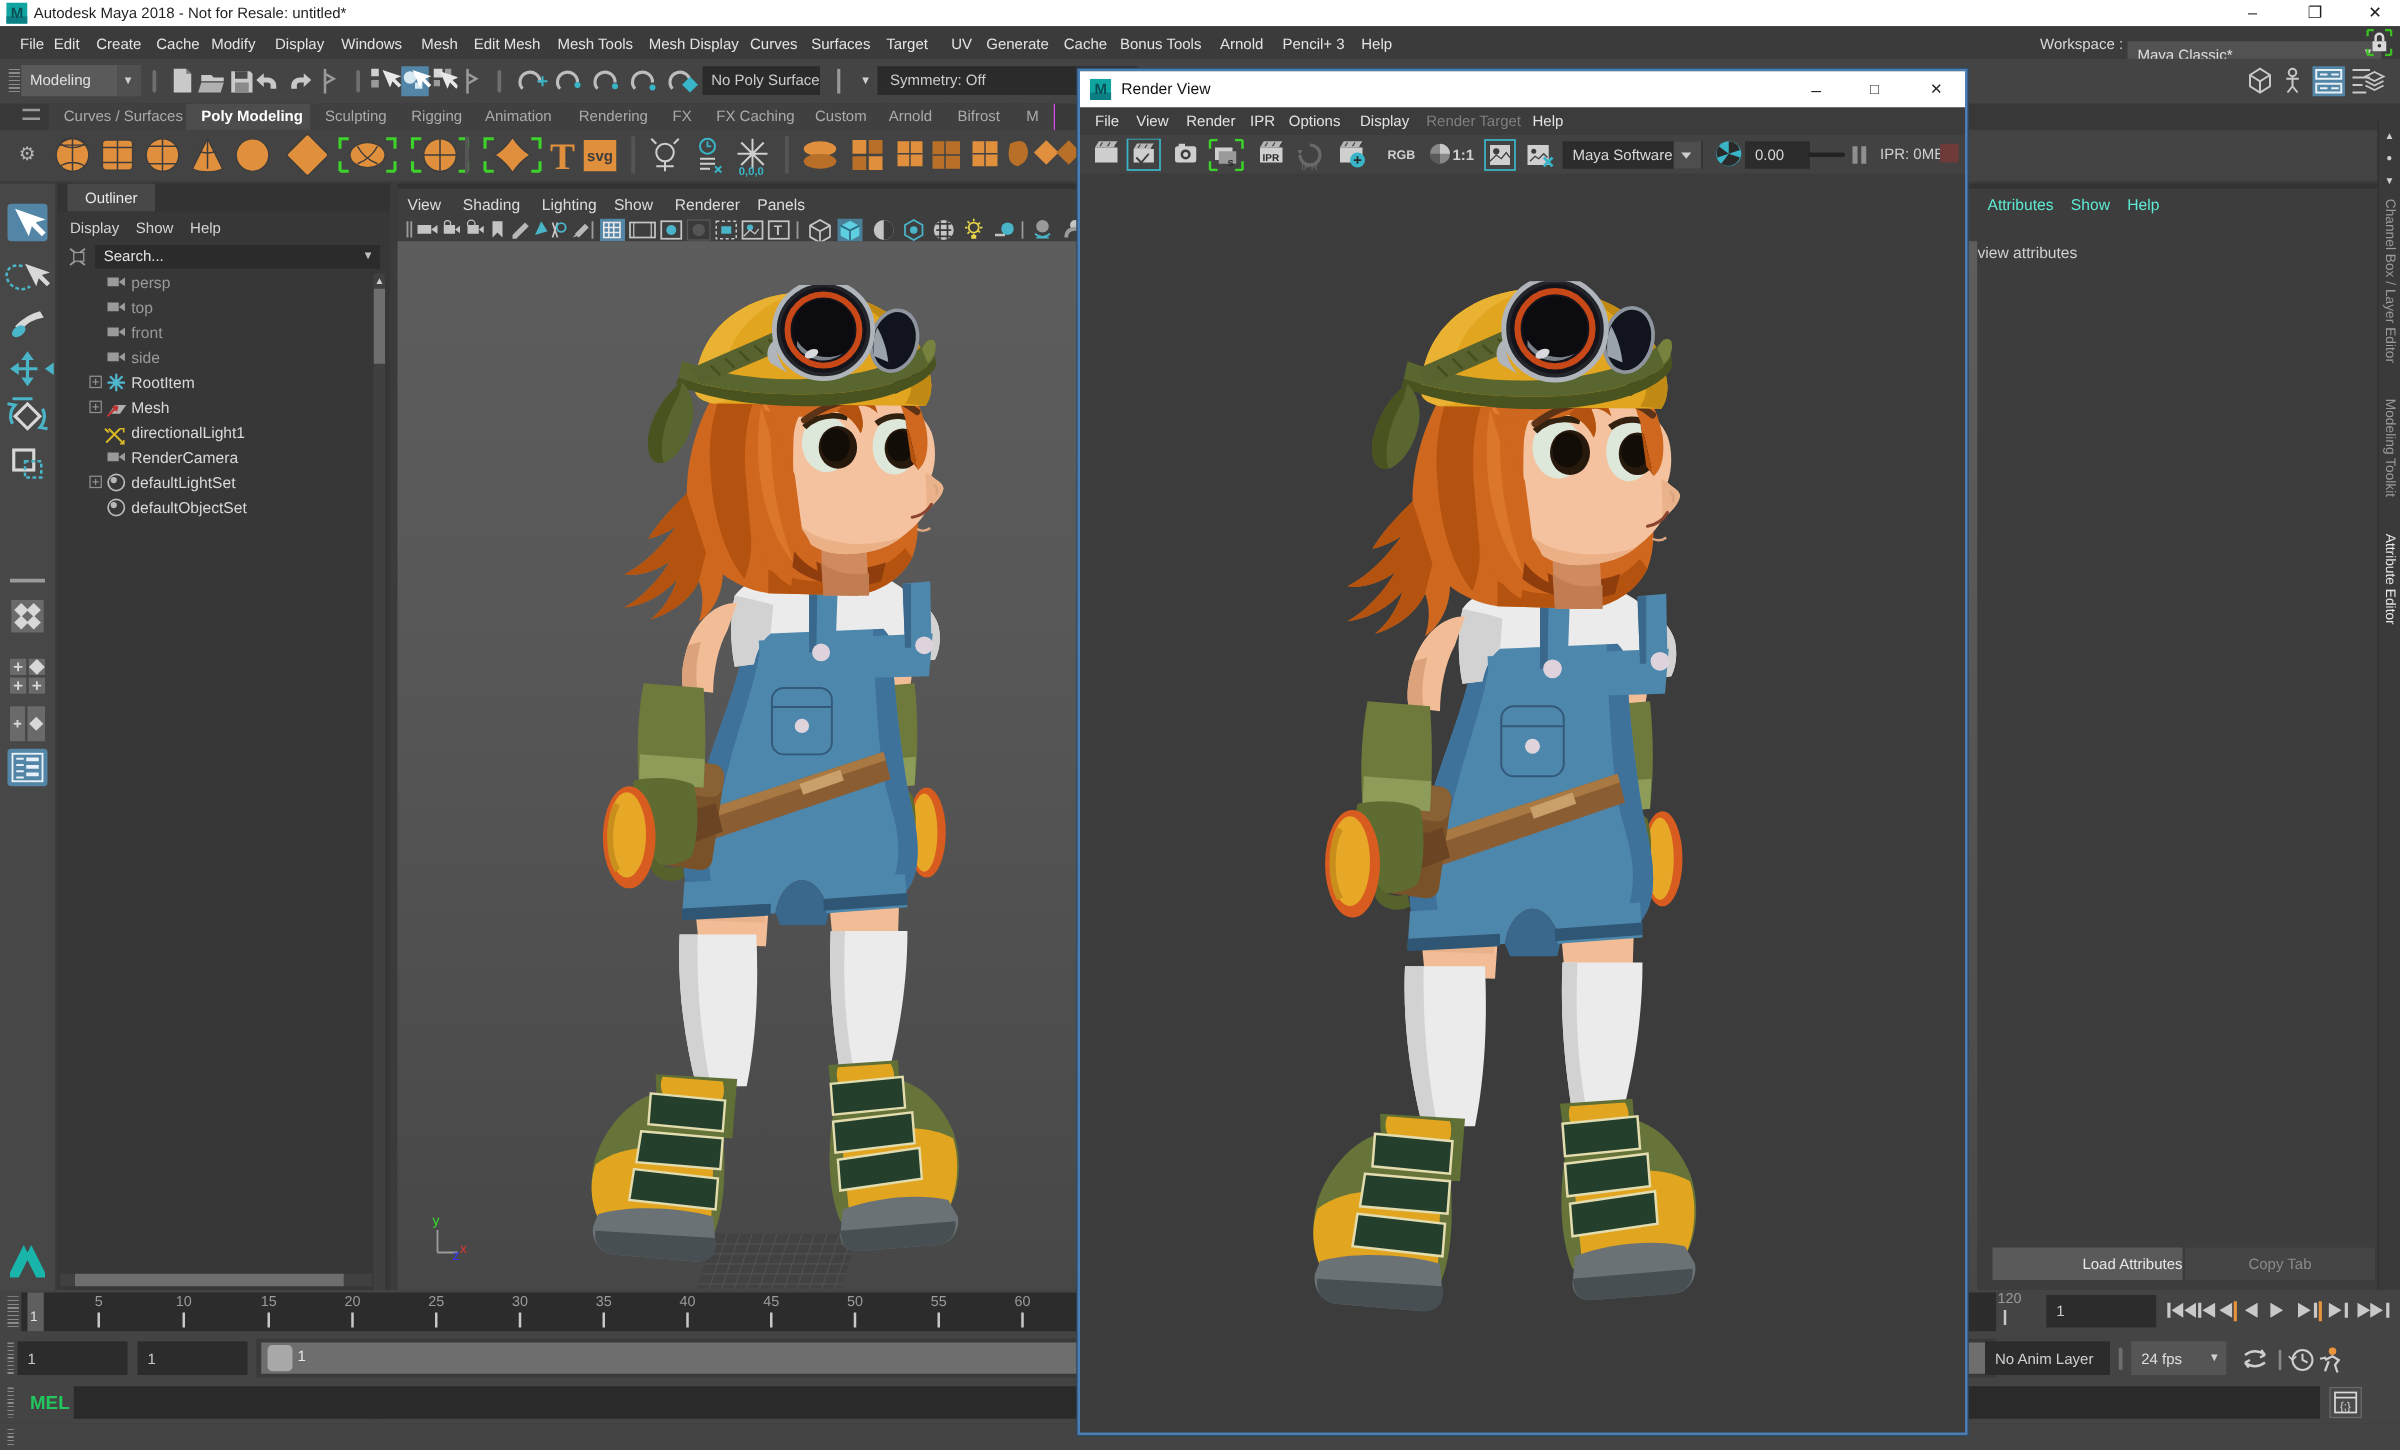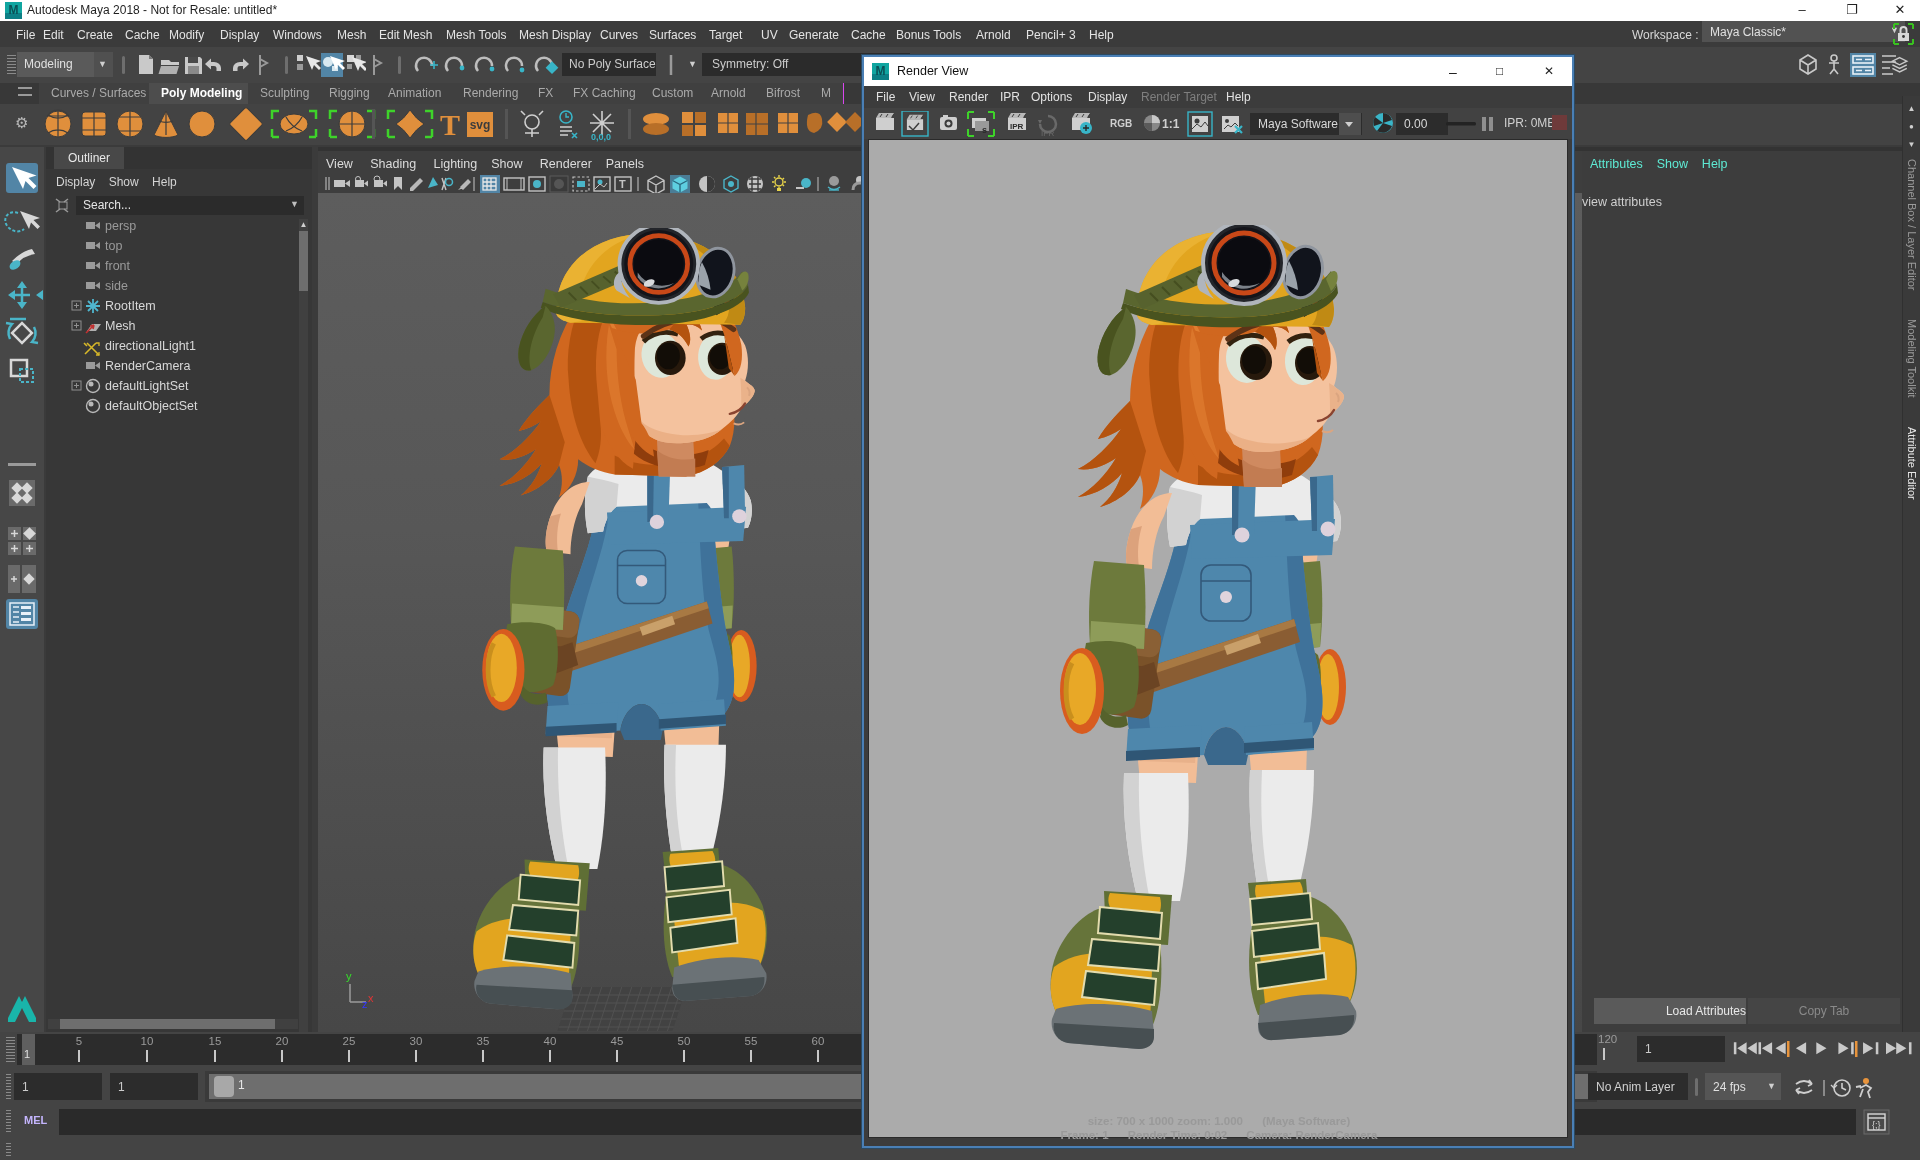--- a/index.html
+++ b/index.html
@@ -86,21 +86,21 @@
     <span class="mi" style="left:649px">Surfaces</span>
     <span class="mi" style="left:709px">Target</span>
     <span class="mi" style="left:761px">UV</span>
     <span class="mi" style="left:789px">Generate</span>
     <span class="mi" style="left:851px">Cache</span>
     <span class="mi" style="left:896px">Bonus Tools</span>
     <span class="mi" style="left:976px">Arnold</span>
     <span class="mi" style="left:1026px">Pencil+ 3</span>
     <span class="mi" style="left:1089px">Help</span>
     <span class="mi" style="left:1632px;color:#d8d8d8">Workspace :</span>
-    <div style="position:absolute;left:1702px;top:0;width:203px;height:21px;background:#525252;color:#e0e0e0;font-size:12px;">
+    <div style="position:absolute;left:1702px;top:12px;width:203px;height:21px;background:#525252;color:#e0e0e0;font-size:12px;">
       <span style="position:absolute;left:8px;top:4px">Maya Classic*</span>
       <span style="position:absolute;right:6px;top:4px;color:#cfcfcf;font-size:9px">▼</span>
     </div>
     <svg style="position:absolute;left:1893px;top:2px" width="21" height="22">
       <path d="M1,1 h5 M1,1 v5 M20,1 h-5 M20,1 v5 M1,21 h5 M1,21 v-5 M20,21 h-5 M20,21 v-5" stroke="#39c020" stroke-width="2" fill="none"></path>
       <rect x="5" y="10" width="11" height="8" fill="#d8d8d8"></rect>
       <path d="M7.5,10 v-3 a3,3 0 0 1 6,0 v3" stroke="#d8d8d8" stroke-width="2" fill="none"></path>
       <circle cx="10.5" cy="13.5" r="1.4" fill="#333"></circle>
     </svg>
   </div>
@@ -627,21 +627,21 @@
           <path d="M42,12 l-3,-3 m3,3 l3,-3" stroke-width="1.3"></path>
         </g>
       <g>
           <circle cx="74" cy="5" r="3" fill="#e8943c"></circle>
           <path d="M68,12 l6,-3 5,3 -3,4 2,6 m-7,-9 l-3,8 m1,-11 l-5,1" stroke="#cfcfcf" stroke-width="1.8" fill="none"></path>
         </g>
     </svg>
   </div>
   <div class="abs" id="melrow">
     <div class="grip" style="left:6px;top:4px;height:24px"></div>
-    <span style="position:absolute;left:24px;top:8px;color:#c4b5fd;font-size:11px;font-weight:bold">MEL</span>
+    <span style="position:absolute;left:24px;top:8px;color:#22c55e;font-size:15px;font-weight:bold">MEL</span>
     <div style="position:absolute;left:59px;top:3px;width:1392px;height:26px;background:#2a2a2a"></div>
     <div style="position:absolute;left:1458px;top:10px;width:3px;height:12px;background:#6a6a6a"></div>
     <div style="position:absolute;left:1466px;top:3px;width:390px;height:26px;background:#2a2a2a"></div>
     <svg class="icon" style="left:1863px;top:3px" width="28" height="26">
       <rect x="1" y="1" width="25" height="24" fill="#4a4a4a" stroke="#6a6a6a"></rect>
       <rect x="5" y="5" width="17" height="16" fill="none" stroke="#d8d8d8" stroke-width="1.4"></rect>
       <path d="M5,9 h17" stroke="#d8d8d8" stroke-width="1.4"></path>
       <text x="9" y="19" fill="#d8d8d8" font-size="9">{;}</text>
     </svg>
   </div>
@@ -745,24 +745,20 @@
           </g>
         <rect x="528" y="2" width="52" height="22" fill="#2c2c2c"></rect>
         <text x="536" y="17" font-size="12" fill="#d8d8d8">0.00</text>
         <rect x="578" y="11" width="30" height="3.5" rx="1.5" fill="#232323"></rect>
         <rect x="614" y="6" width="4" height="14" fill="#8f8f8f"></rect>
           <rect x="621" y="6" width="4" height="14" fill="#8f8f8f"></rect>
       </svg>
       <span style="position:absolute;left:640px;top:8px;color:#d0d0d0;font-size:12px">IPR: 0MB</span>
       <div style="position:absolute;left:688px;top:7px;width:15px;height:15px;background:#6e3a3a"></div>
     </div>
-    <div class="abs" id="rvcanvas">
-      <div class="rvinfo" style="left:0;top:975px">size: 700 x 1000 zoom: 1.000&nbsp;&nbsp;&nbsp;&nbsp;&nbsp;&nbsp;(Maya Software)</div>
-      <div class="rvinfo" style="left:0;top:989px">Frame: 1&nbsp;&nbsp;&nbsp;&nbsp;&nbsp;&nbsp;Render Time: 0:02&nbsp;&nbsp;&nbsp;&nbsp;&nbsp;&nbsp;Camera: RenderCamera</div>
-    </div>
   </div>
 
   <svg class="abs" style="left:465px;top:228px;z-index:5" width="307" height="787" viewBox="0 0 320 830" preserveAspectRatio="none">
 <g id="mayachar1">
 
   <ellipse cx="288" cy="462" rx="16" ry="38" fill="#d85c1f"></ellipse>
   <ellipse cx="286" cy="462" rx="11" ry="33" fill="#e8a827"></ellipse>
 
   <path d="M250,268 C266,270 272,285 275,305 C277,320 276,330 274,340 L250,342 C248,322 247,300 242,285 Z" fill="#f2bd96"></path>
 

